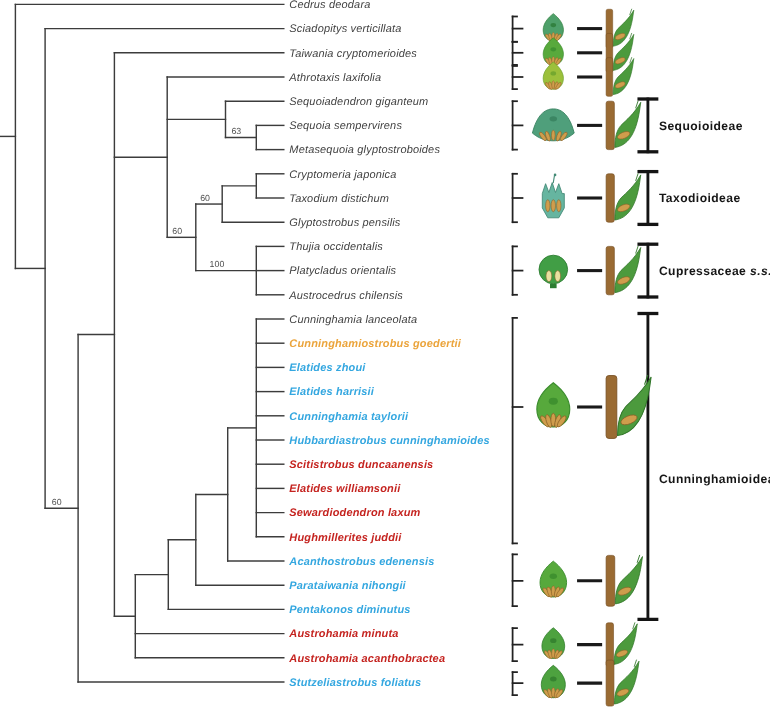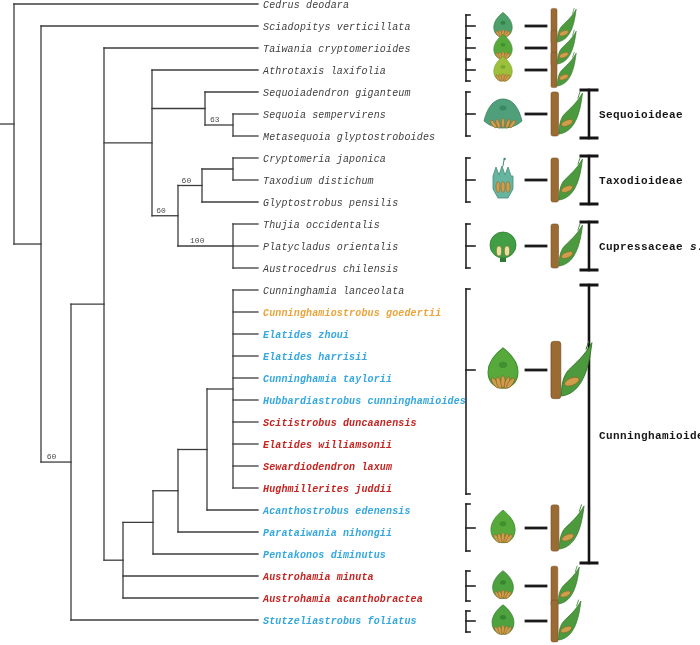--- a/index.html
+++ b/index.html
@@ -1,17 +1,17 @@
 <!DOCTYPE html>
 <html><head>
 <meta charset="utf-8">
 <style>
   html,body{margin:0;padding:0;background:#ffffff;}
   .stage{position:relative;width:700px;height:645px;background:#ffffff;overflow:hidden;
-         font-family:Liberation Mono, monospace;}
+         font-family:Liberation Sans, sans-serif;}
   svg{display:block;}
   text{user-select:none;}
   .tip-label{font-style:italic;font-size:10px;letter-spacing:0.15px;}
   .tip-extant{font-weight:400;}
   .tip-fossil{font-weight:700;}
   .support-label{font-size:8px;font-style:normal;}
   .clade-label{font-weight:700;font-size:11px;letter-spacing:0.4px;fill:#161616;}
   .clade-label .ss{font-style:italic;}
 </style>
 </head>

